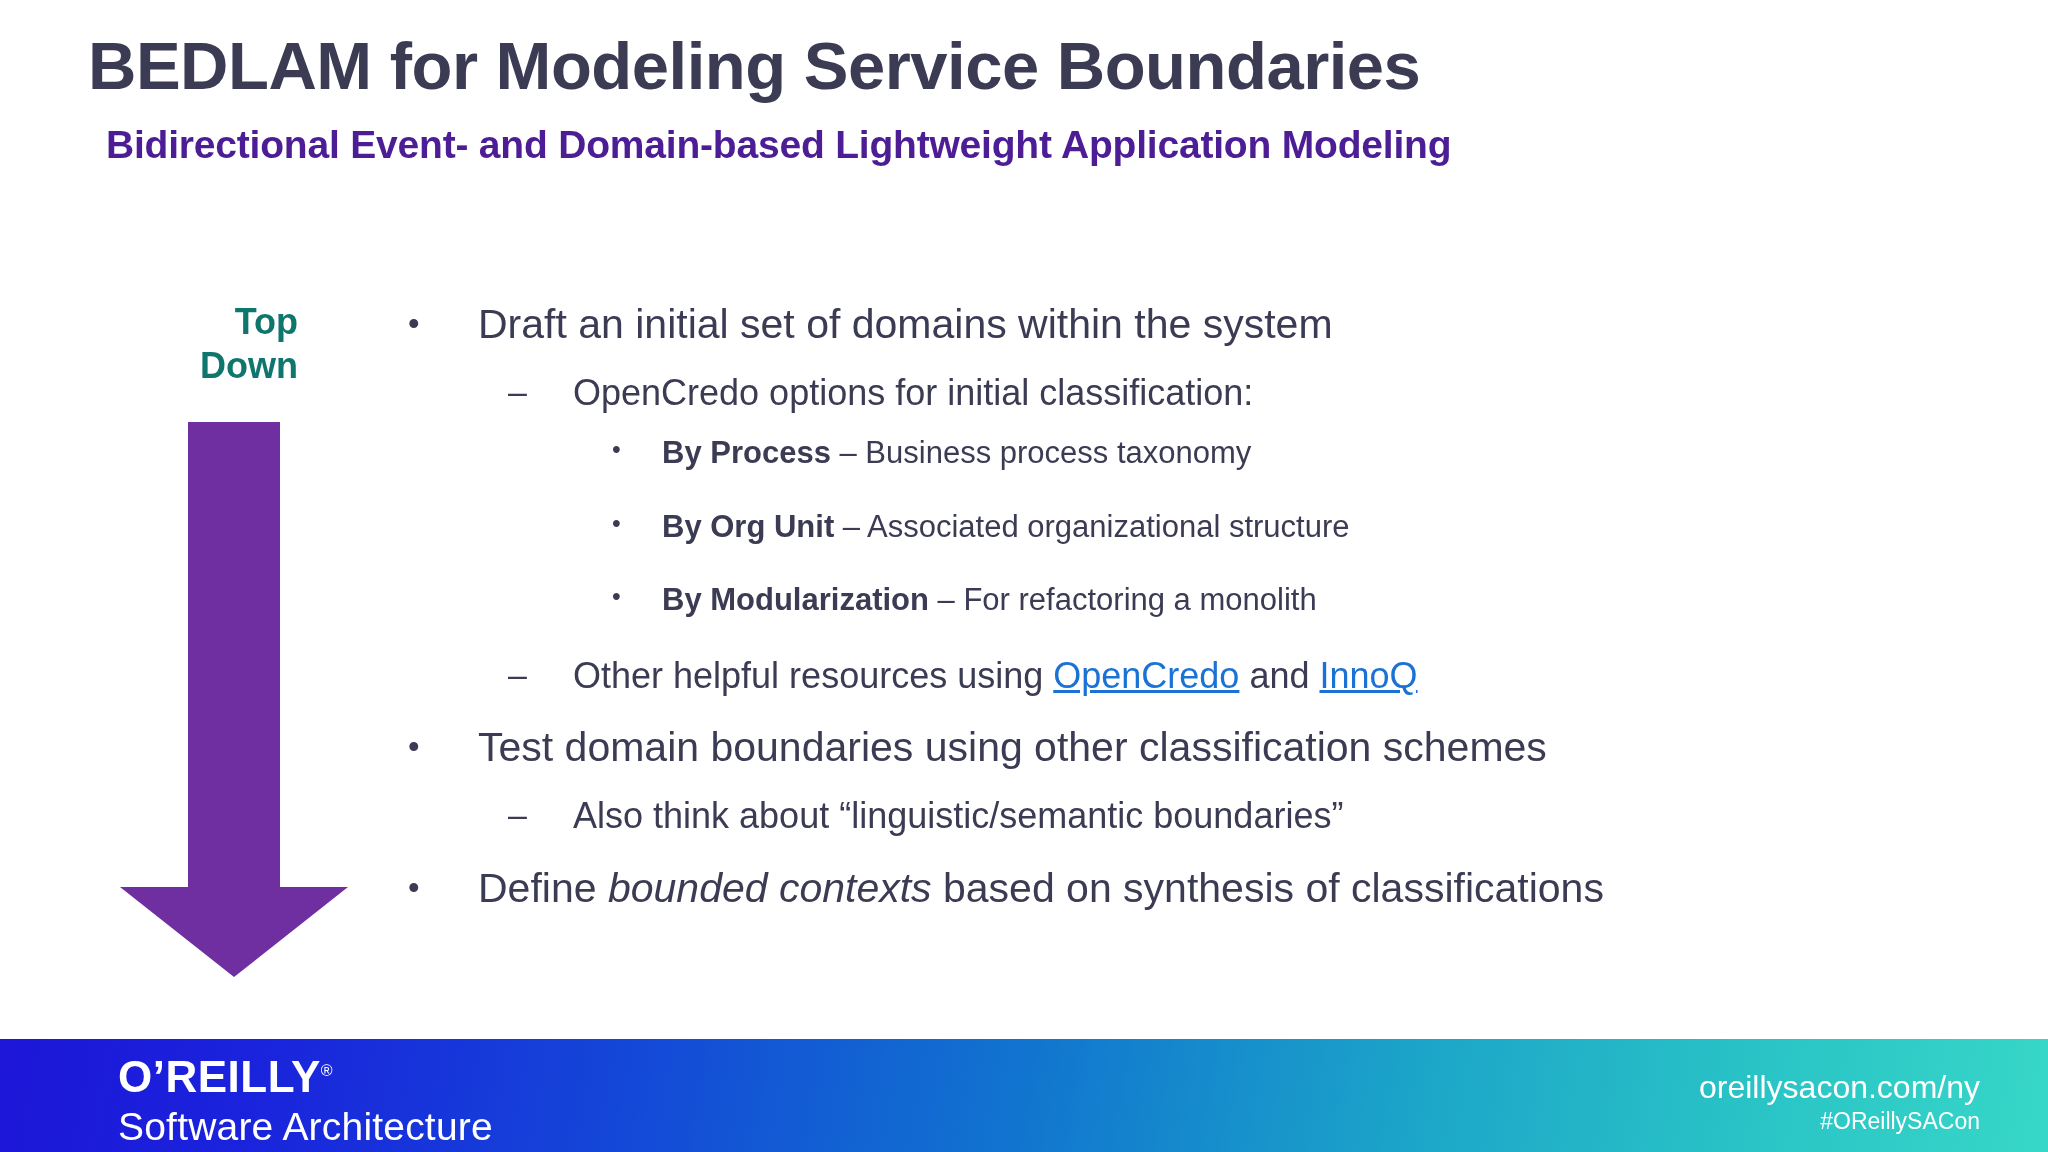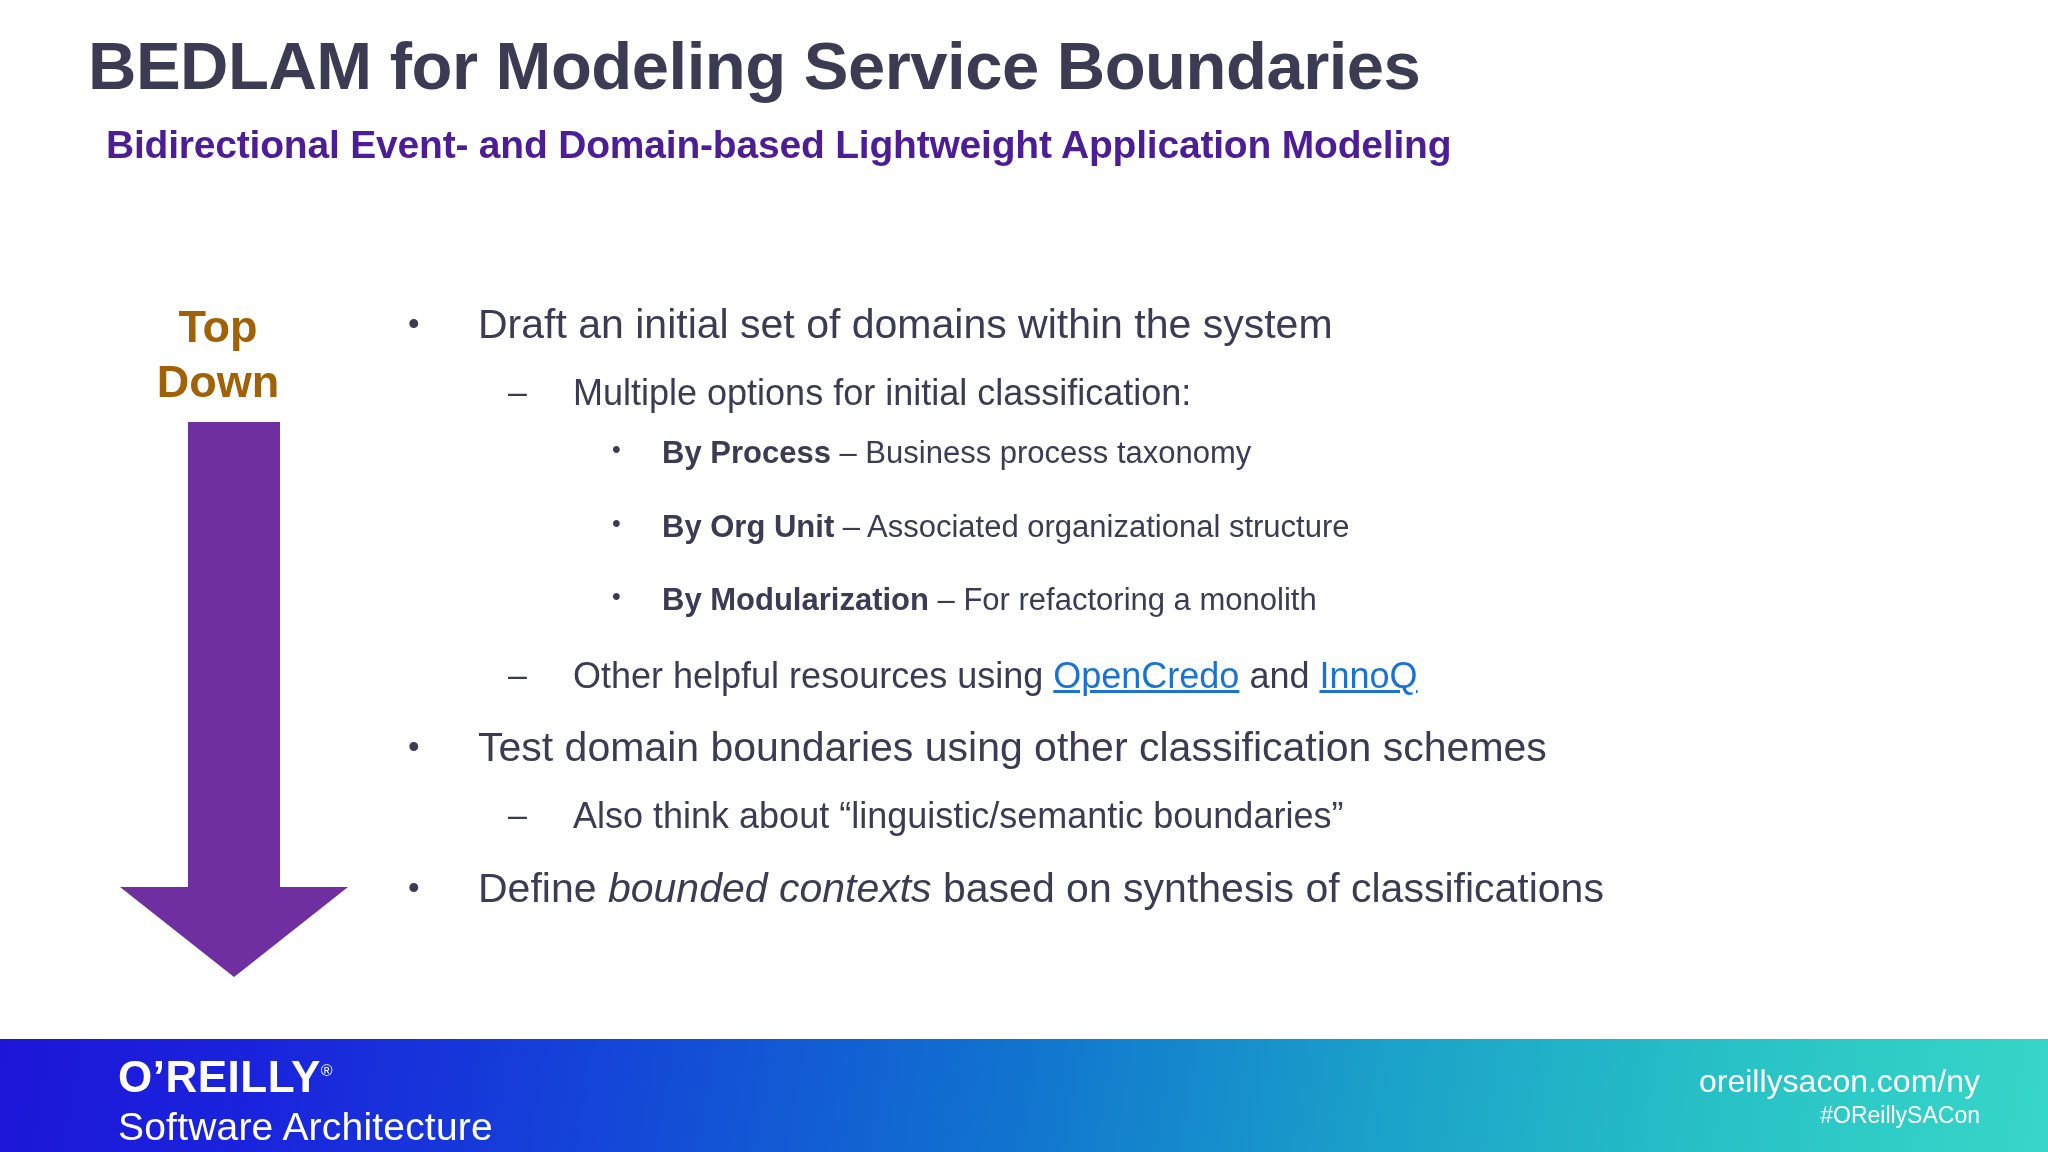--- a/index.html
+++ b/index.html
@@ -50,24 +50,24 @@
 
   
   #topdown-group {
     position: absolute;
     left: 110px;
     top: 300px;
     width: 250px;
   }
 
   #topdown-label {
-    text-align: center;
-    font-size: 45px;
-    font-weight: bold;
-    color: #a16207;
+    text-align: right;
+    font-size: 36px;
+    font-weight: bold;
+    color: #0f766e;
     line-height: 1.22;
     width: 160px;
     margin-left: 28px;
   }
   #topdown-label div { display: block; }
 
   #down-arrow {
     position: absolute;
     left: 10px;
     top: 122px;
@@ -194,20 +194,21 @@
     position: absolute;
     right: 68px;
     top: 22px;
     text-align: right;
     color: #ffffff;
   }
   #conf-url {
     font-size: 32px;
     line-height: 1.25;
     font-weight: normal;
+    margin-top: 6px;
   }
   #conf-hashtag {
     font-size: 23px;
     line-height: 1.25;
     font-weight: normal;
   }
 </style>
 </head>
 <body>
 
@@ -230,21 +231,21 @@
 
   <div id="content">
 
     <div class="l1">
       <span class="mk">•</span>
       <span>Draft an initial set of domains within the system</span>
     </div>
 
     <div class="l2">
       <span class="mk">–</span>
-      <span>Multiple options for initial classification:</span>
+      <span>OpenCredo options for initial classification:</span>
     </div>
 
     <div class="l3 sp-top-3">
       <span class="mk">•</span>
       <span class="bold">By Process</span><span> – Business process taxonomy</span>
     </div>
 
     <div class="l3">
       <span class="mk">•</span>
       <span class="bold">By Org Unit</span><span> – Associated organizational structure</span>

